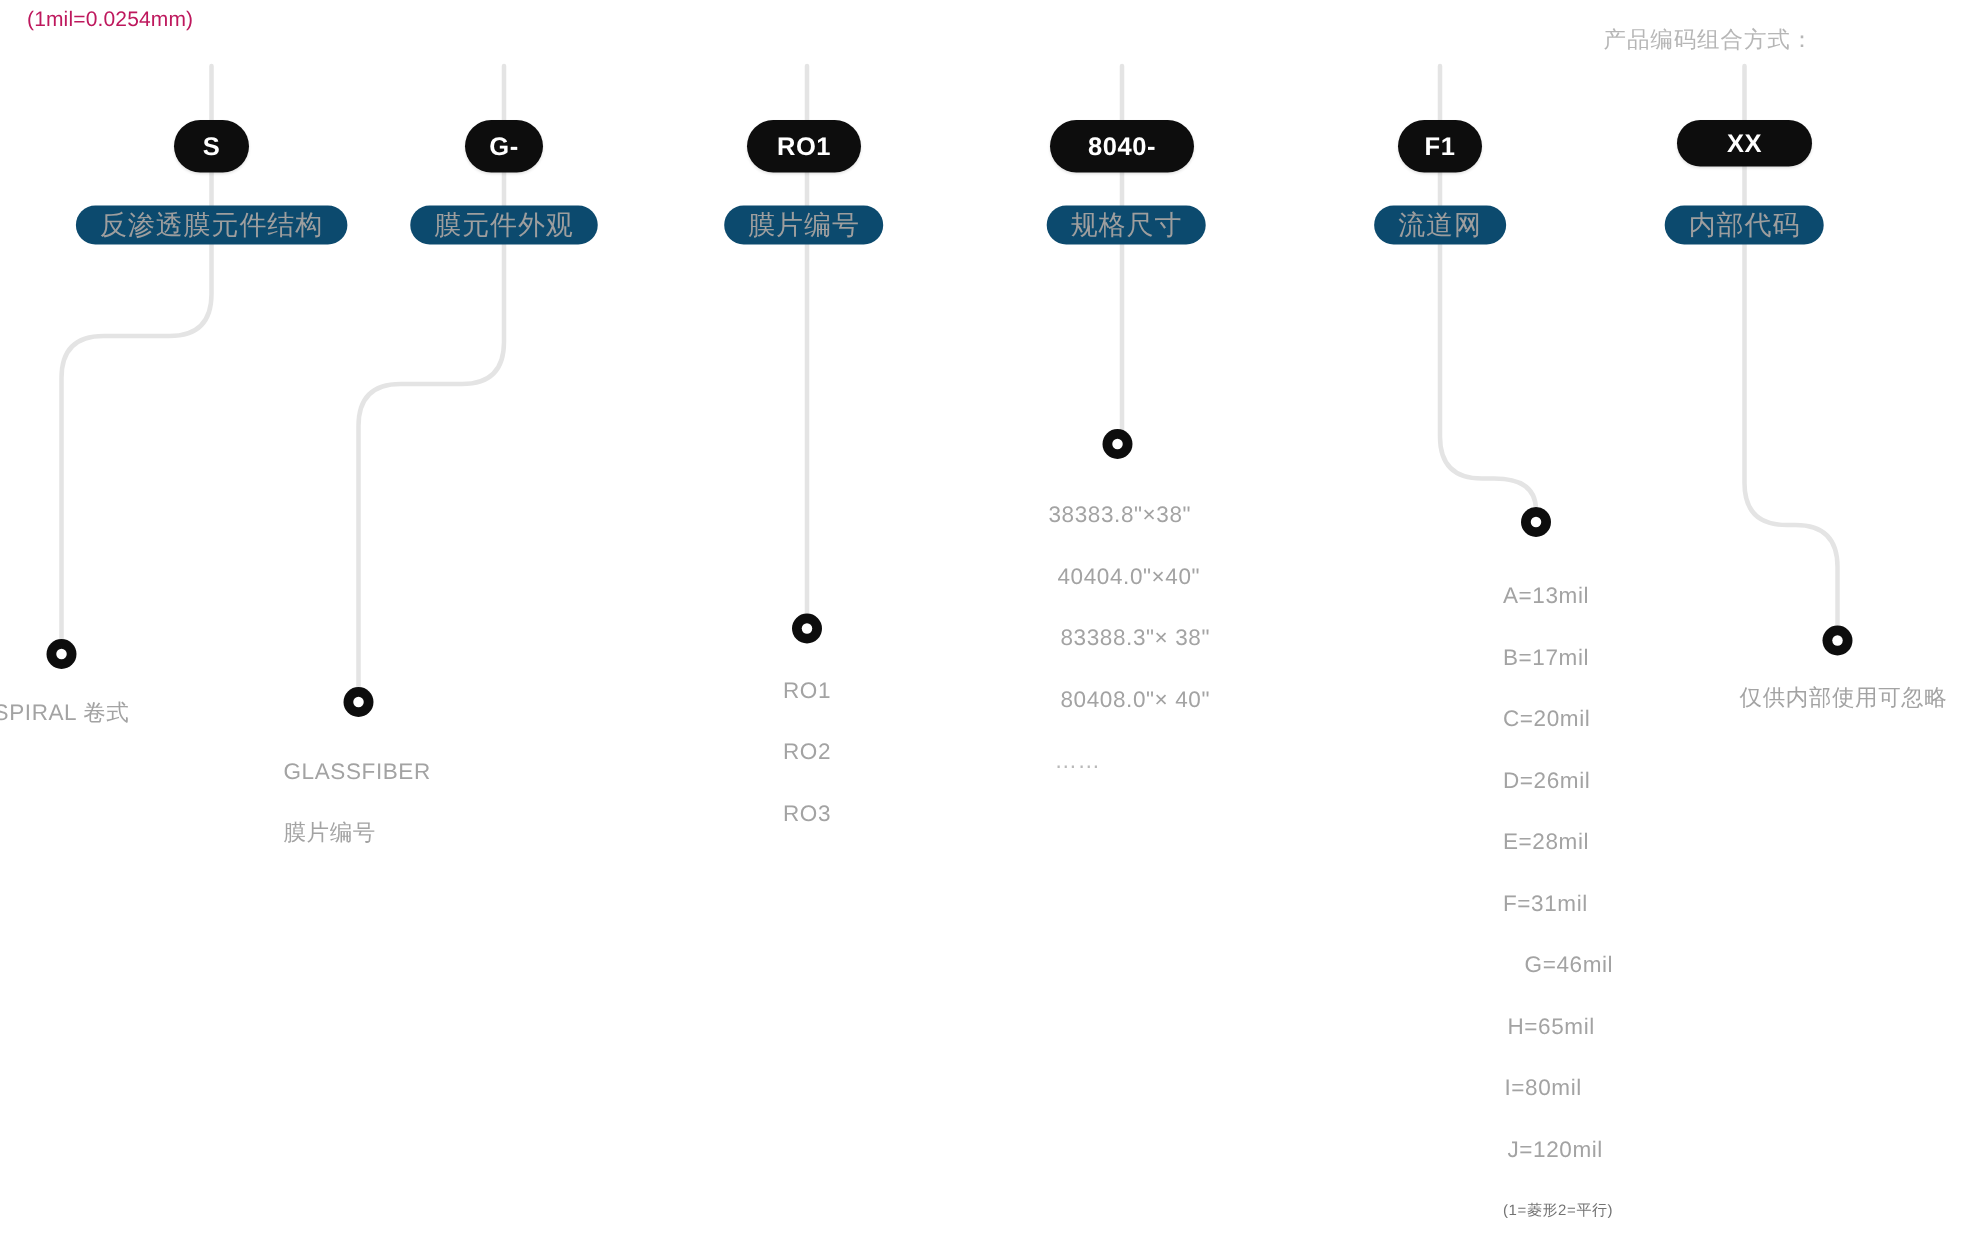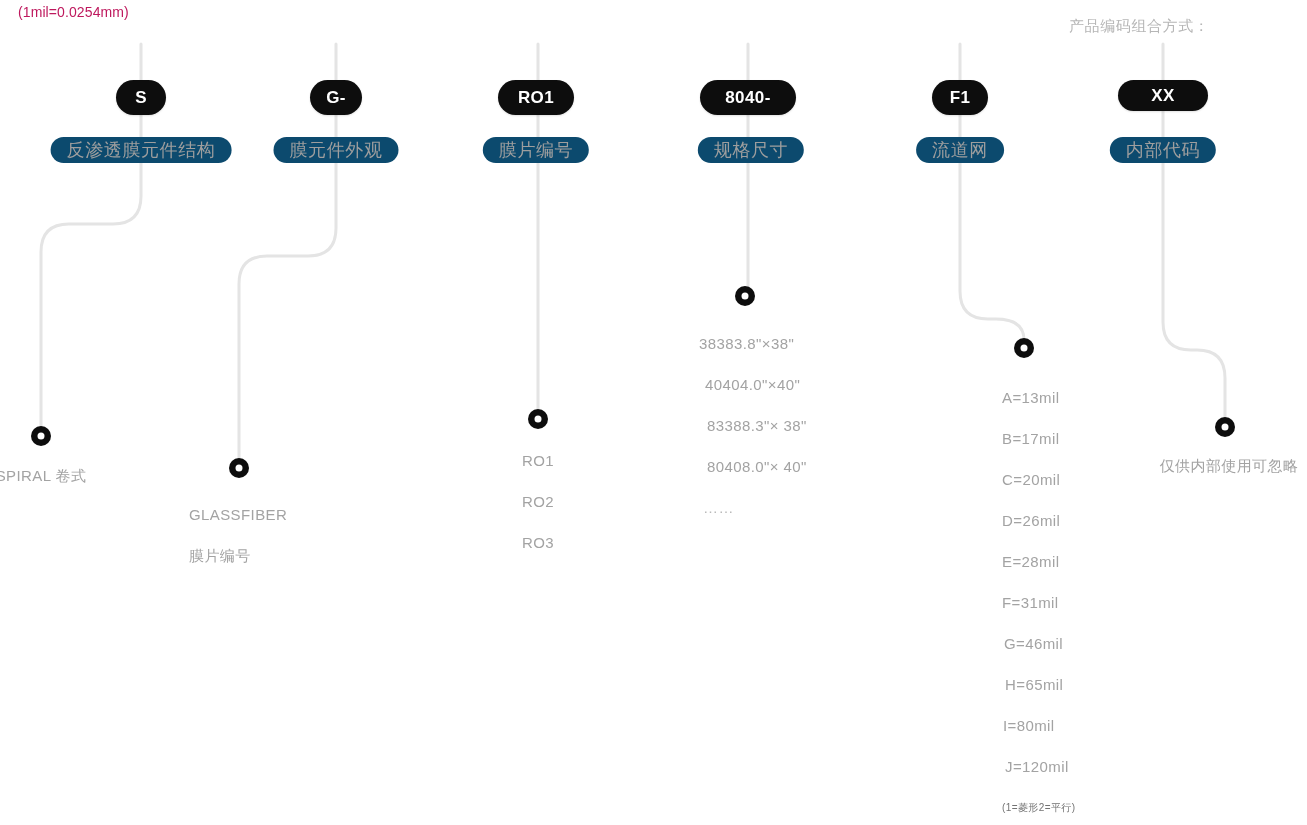--- a/index.html
+++ b/index.html
@@ -199,21 +199,21 @@
     <div class="cat" style="top:137px;">流道网</div>
   </div>
   <div class="dot" style="left:1024px; top:348px;"></div>
   <div class="values" style="left:1002px; top:377px;">
     <div class="v">A=13mil</div>
     <div class="v">B=17mil</div>
     <div class="v">C=20mil</div>
     <div class="v">D=26mil</div>
     <div class="v">E=28mil</div>
     <div class="v" style="padding-left:-2px;">F=31mil</div>
-    <div class="v" style="padding-left:2px;">G=46mil</div>
+    <div class="v" style="padding-left:2px;text-align:right;">G=46mil</div>
     <div class="v" style="padding-left:3px;">H=65mil</div>
     <div class="v" style="padding-left:1px;">I=80mil</div>
     <div class="v" style="padding-left:3px;">J=120mil</div>
     <div class="v dark" style="padding-left:-4px;">(1=菱形2=平行)</div>
   </div>
 
   <div class="col" style="left:1163px;">
     <div class="pill" style="top:80px; width:90px; height:31px; font-size:17px;">XX</div>
     <div class="cat" style="top:137px;">内部代码</div>
   </div>

